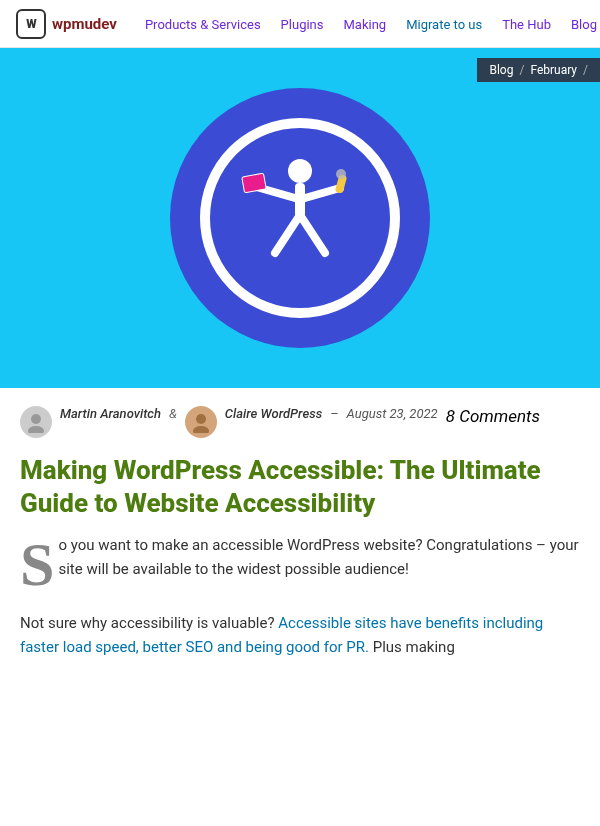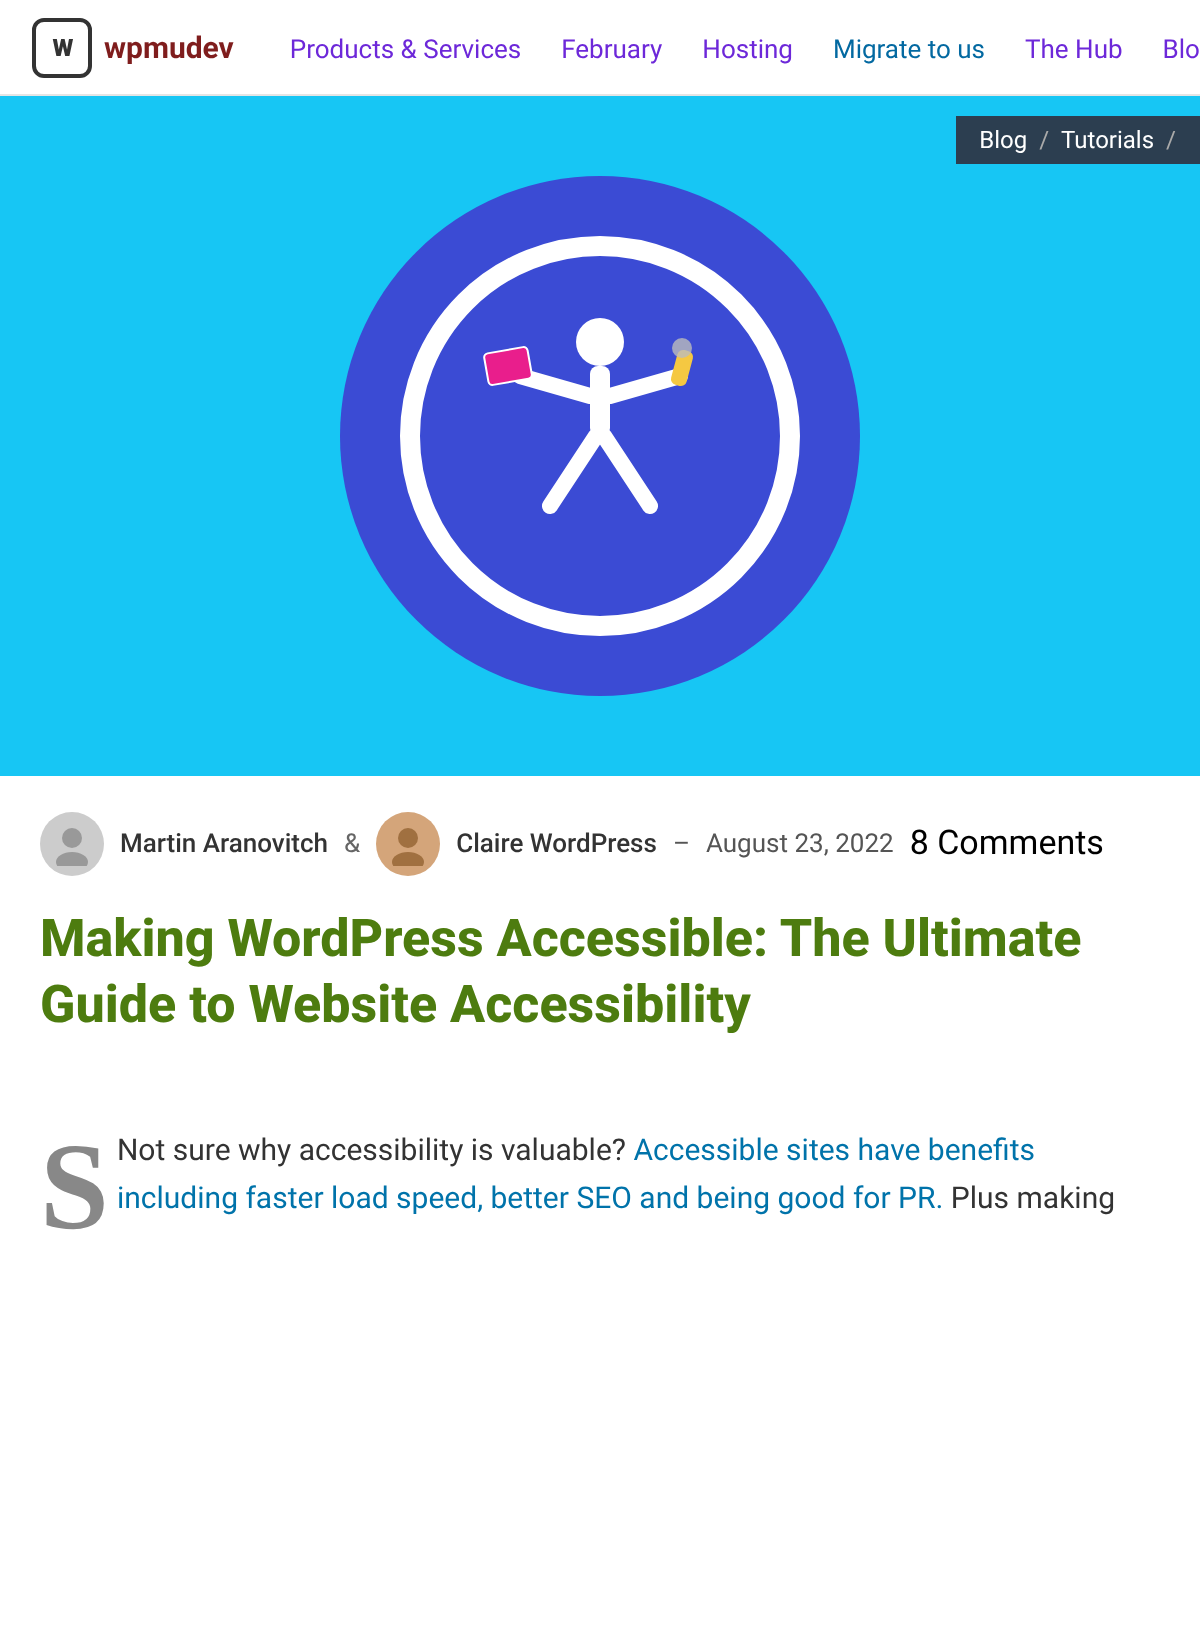--- a/index.html
+++ b/index.html
@@ -110,23 +110,24 @@
       text-decoration: none;
     }
     .breadcrumb-sep {
       color: #aaa;
     }
 
     
     .article-meta {
       padding: 18px 20px 10px 20px;
       display: flex;
-      align-items: center;
+      align-items: flex-start;
       gap: 8px;
       flex-wrap: wrap;
+      font-style: italic;
     }
     .avatar-placeholder {
       width: 32px;
       height: 32px;
       border-radius: 50%;
       background: #ccc;
       flex-shrink: 0;
       display: flex;
       align-items: center;
       justify-content: center;
@@ -199,24 +200,24 @@
 <nav>
   <div class="nav-logo">
     <div class="nav-logo-icon">W</div>
     <span class="nav-logo-text">wpmudev</span>
   </div>
   <ul class="nav-links">
     <li>
       <a href="#">Products &amp; Services</a>
     </li>
     <li>
-      <a href="#">February</a>
-    </li>
-    <li>
-      <a href="#">Hosting</a>
+      <a href="#">Plugins</a>
+    </li>
+    <li>
+      <a href="#">Making</a>
     </li>
     <li>
       <a href="#" class="migrate">Migrate to us</a>
     </li>
     <li>
       <a href="#">The Hub</a>
     </li>
     <li>
       <a href="#">Blog</a>
     </li>
@@ -245,21 +246,21 @@
 
         <rect x="97" y="22" width="8" height="18" fill="#f5c842" rx="3" transform="rotate(15, 101, 31)"></rect>
         <circle cx="101" cy="21" r="5" fill="#bbb" opacity="0.8"></circle>
       </svg>
     </div>
   </div>
 
   <div class="breadcrumb-bar">
     <a href="#">Blog</a>
     <span class="breadcrumb-sep">/</span>
-    <a href="#">Tutorials</a>
+    <a href="#">February</a>
     <span class="breadcrumb-sep">/</span>
   </div>
 </div>
 
 <div class="article-meta">
   <div class="avatar-placeholder">
     <svg width="22" height="22" viewBox="0 0 22 22">
         <circle cx="11" cy="8" r="5" fill="#999"></circle>
         <ellipse cx="11" cy="20" rx="8" ry="5" fill="#999"></ellipse>
       </svg>
@@ -275,18 +276,18 @@
   <span class="author-name">Claire WordPress</span>
   <span class="date-text">–</span>
   <span class="date-text">August 23, 2022</span>
   <a href="#" class="comments-link">8 Comments</a>
 </div>
 
 <h1 class="article-title">Making WordPress Accessible: The Ultimate Guide to Website Accessibility</h1>
 
 <div class="article-body">
   <p class="drop-cap-para">
-    <span class="drop-cap">S</span>
+    <span class="drop-cap">S</span><span>o you want to make an accessible WordPress website? Congratulations – your site will be available to the widest possible audience!</span>
   </p>
   <p class="normal-para">
     <span>Not sure why accessibility is valuable? </span><a href="#" class="inline-link">Accessible sites have benefits including faster load speed, better SEO and being good for PR.</a><span> Plus making</span>
   </p>
 </div>
 
 </body></html>

